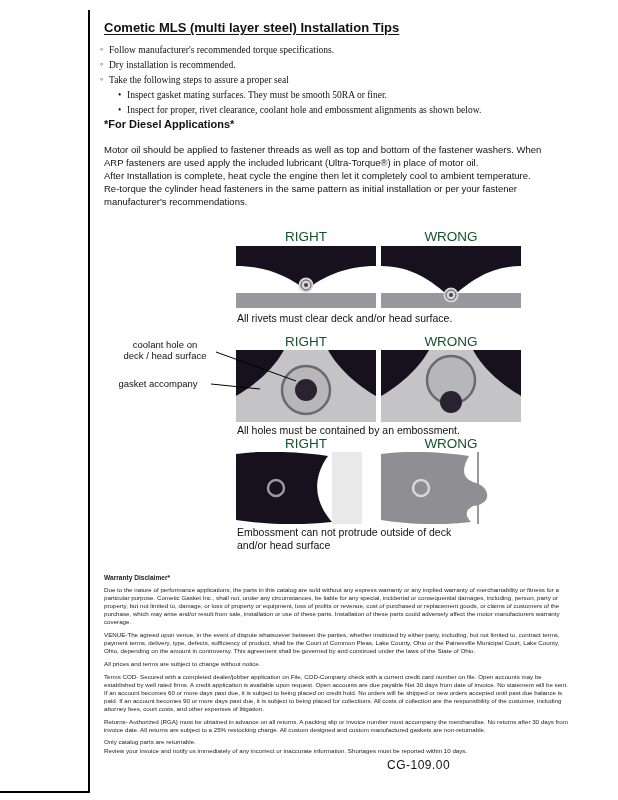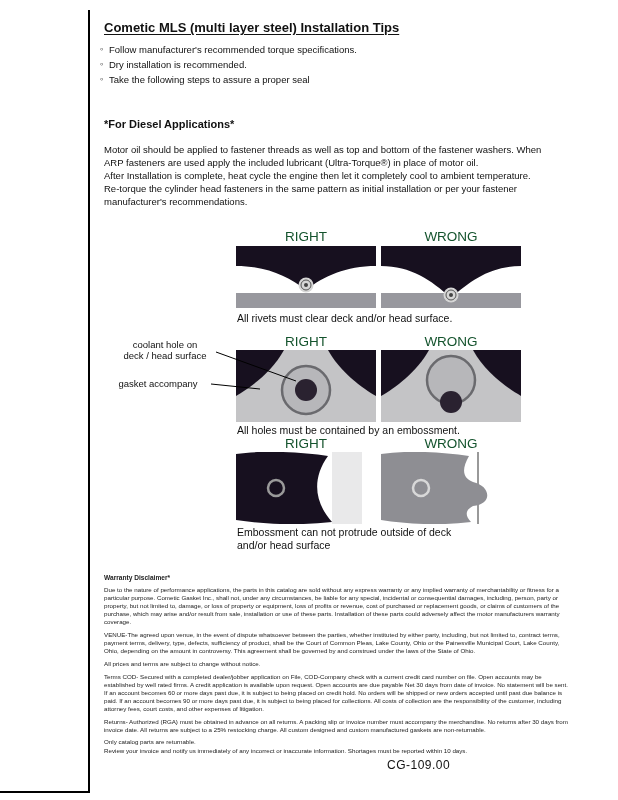--- a/index.html
+++ b/index.html
@@ -1,17 +1,17 @@
 <!DOCTYPE html>
 <html><head>
 <meta charset="utf-8">
 <style>
   html,body{margin:0;padding:0;background:#ffffff;}
   #page{position:relative;width:618px;height:800px;background:#ffffff;font-family:"Liberation Sans",sans-serif;color:#111;overflow:hidden;}
-  .abs{position:absolute;}
+  .abs{position:absolute;font-family:Liberation Serif, serif;}
   .vrule{position:absolute;left:88px;top:10px;width:2px;height:782px;background:#000;}
   .hrule{position:absolute;left:0;top:791px;width:90px;height:2px;background:#000;}
   .title{position:absolute;left:104px;top:20px;font-size:13px;font-weight:bold;text-decoration:underline;text-underline-offset:2px;}
   .body-txt{font-size:9.5px;line-height:1.32;}
   .bullet{position:relative;padding-left:9px;margin-bottom:2.5px;}
   .bullet::before{content:"◦";position:absolute;left:0;top:-1px;}
   .subbullet{position:relative;padding-left:9px;margin-bottom:2.5px;}
   .subbullet::before{content:"•";position:absolute;left:0;top:0;}
   .diesel-h{position:absolute;left:104px;top:118px;font-size:11px;font-weight:bold;}
   .para{position:absolute;left:104px;width:442px;font-size:9.5px;line-height:1.35;}
@@ -34,20 +34,24 @@
 
   <div class="vrule"></div>
   <div class="hrule"></div>
 
   <div class="title">Cometic MLS (multi layer steel) Installation Tips</div>
 
   <div class="abs body-txt" style="left:100px;top:44px;width:470px">
     <div class="bullet">Follow manufacturer's recommended torque specifications.</div>
     <div class="bullet">Dry installation is recommended.</div>
     <div class="bullet">Take the following steps to assure a proper seal</div>
+    <div style="padding-left:18px">
+      <div class="subbullet">Inspect gasket mating surfaces.  They must be smooth 50RA or finer.</div>
+      <div class="subbullet">Inspect for proper, rivet clearance, coolant hole and embossment alignments as shown below.</div>
+    </div>
   </div>
 
   <div class="diesel-h">*For Diesel Applications*</div>
   <div class="para" style="top:144px">Motor oil should be applied to fastener threads as well as top and bottom of the fastener washers. When ARP fasteners are used apply the included lubricant (Ultra-Torque®) in place of motor oil.</div>
   <div class="para" style="top:170px">After Installation is complete, heat cycle the engine then let it completely cool to ambient temperature. Re-torque the cylinder head fasteners in the same pattern as initial installation or per your fastener manufacturer's recommendations.</div>
 
   <div class="dg-label" style="left:236px;top:229px">RIGHT</div>
   <div class="dg-label" style="left:381px;top:229px">WRONG</div>
   <div class="dg-box" style="left:236px;top:246px">
     <svg width="140" height="62" viewBox="0 0 140 62">

